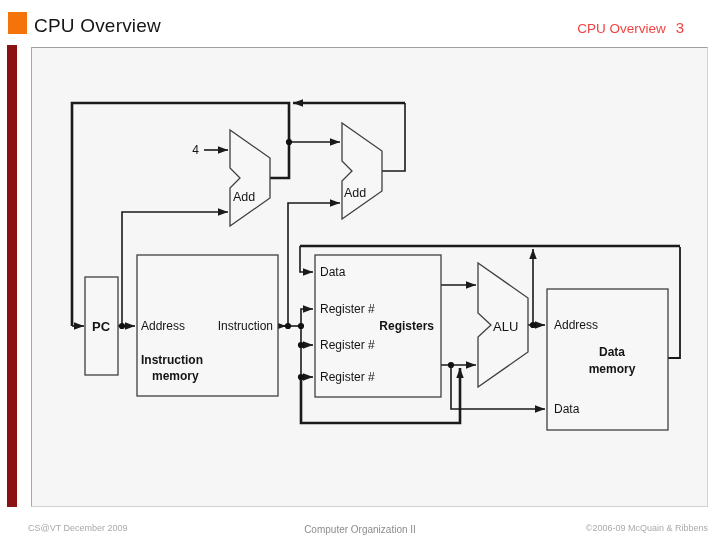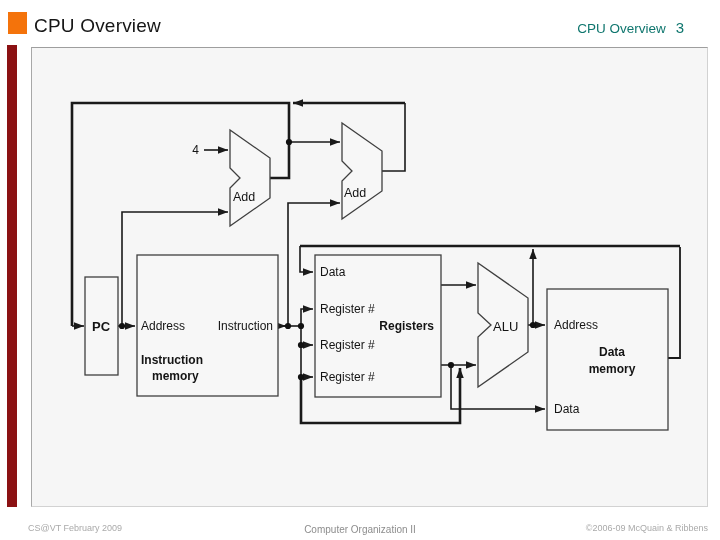--- a/index.html
+++ b/index.html
@@ -28,21 +28,21 @@
     left: 34px; top: 15px;
     font-size: 19px;
     font-weight: 400;
     color: #161616;
     letter-spacing: 0.2px;
   }
   .header-right {
     position: absolute;
     top: 19px;
     right: 36px;
-    color: #0f766e;
+    color: #ef4444;
     white-space: nowrap;
   }
   .header-right .section-name { font-size: 13.5px; }
   .header-right .page-number { font-size: 15px; margin-left: 10px; }
   
   .red-bar {
     position: absolute;
     left: 7px; top: 45px;
     width: 10px; height: 462px;
     background: #8b1113;
@@ -172,17 +172,17 @@
     <text class="lbl-b" x="434" y="330" text-anchor="end">Registers</text>
     <text class="lbl" x="320" y="349">Register #</text>
     <text class="lbl" x="320" y="381">Register #</text>
 
     <text class="lbl" x="554" y="329">Address</text>
     <text class="lbl-b" x="612" y="356" text-anchor="middle">Data</text>
     <text class="lbl-b" x="612" y="373" text-anchor="middle">memory</text>
     <text class="lbl" x="554" y="413">Data</text>
   </svg>
 
-  <div class="footer-left">CS@VT February 2009</div>
+  <div class="footer-left">CS@VT December 2009</div>
   <div class="footer-center">Computer Organization II</div>
   <div class="footer-right">©2006-09 McQuain &amp; Ribbens</div>
 
 </div>
 
 </body></html>

